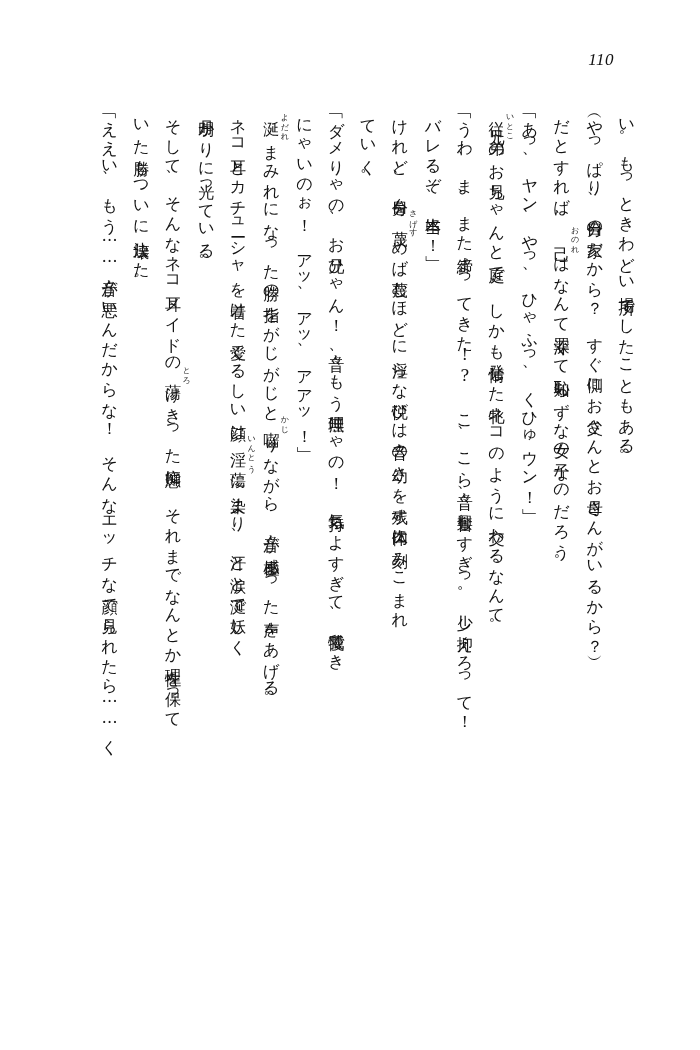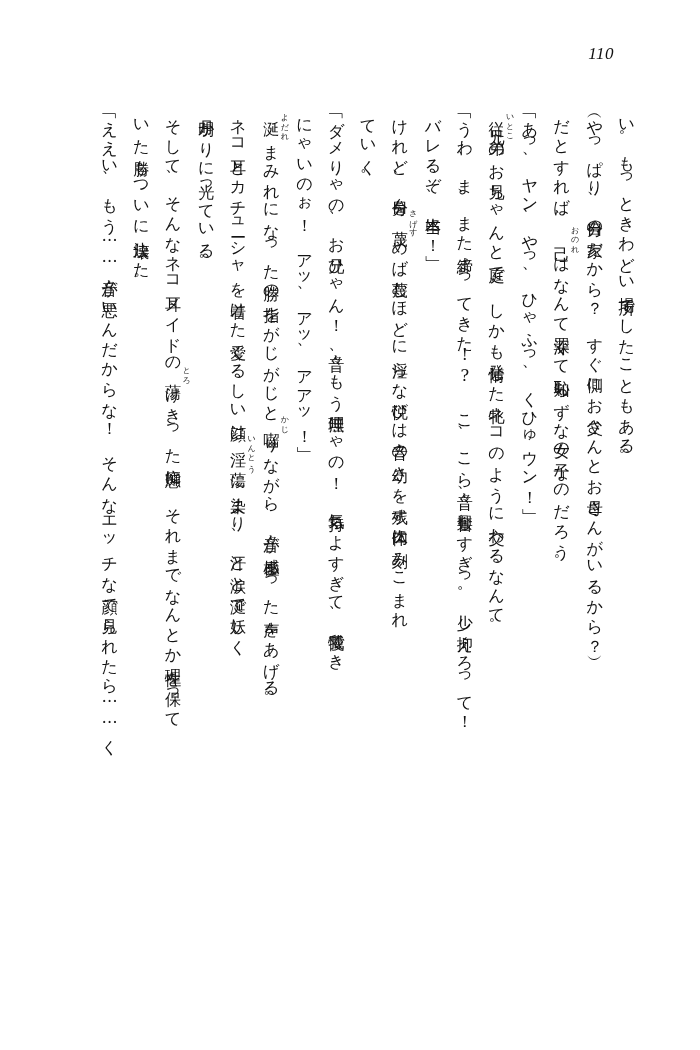--- a/index.html
+++ b/index.html
@@ -16,21 +16,21 @@
   }
   .page {
     position: relative;
     width: 700px;
     height: 1050px;
     background: #ffffff;
     box-sizing: border-box;
   }
   .page-number {
     position: absolute;
-    top: 44px;
+    top: 50px;
     right: 86px;
     font-size: 17px;
     font-family: "Liberation Serif", "DejaVu Serif", serif;
     font-style: italic;
     color: #111111;
     letter-spacing: 0.5px;
   }
   .body-text {
     position: absolute;
     top: 108px;

